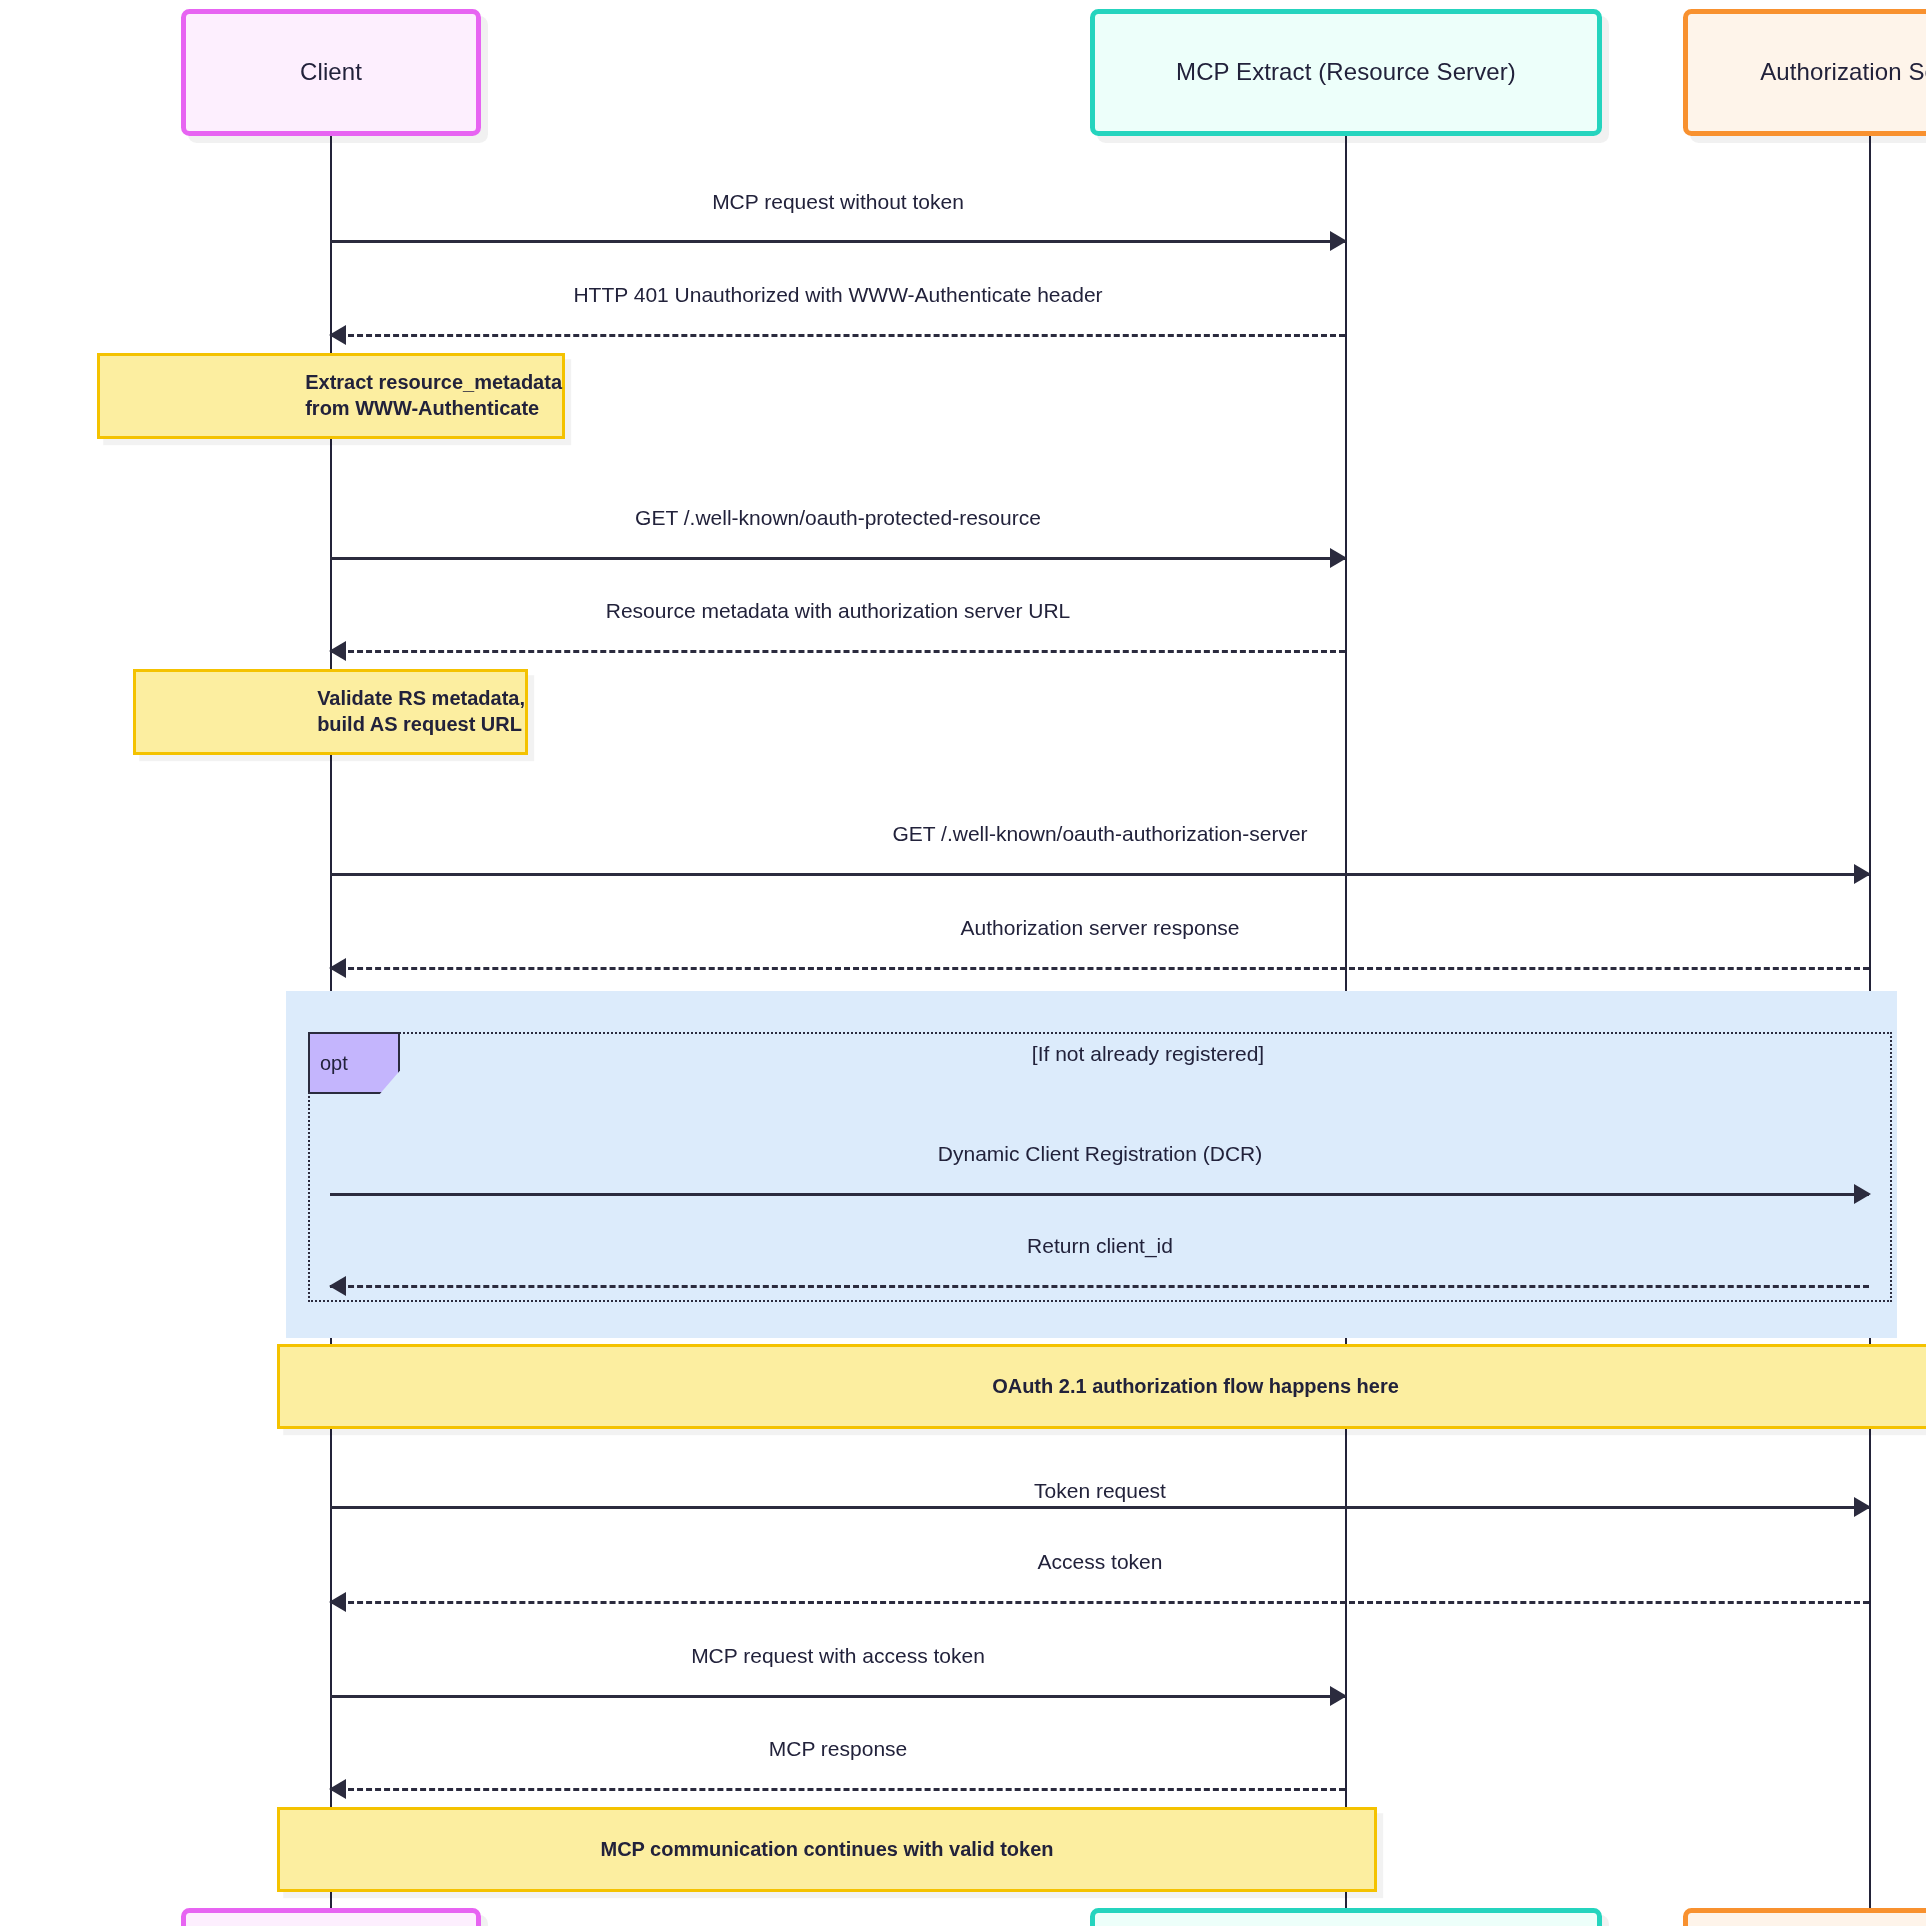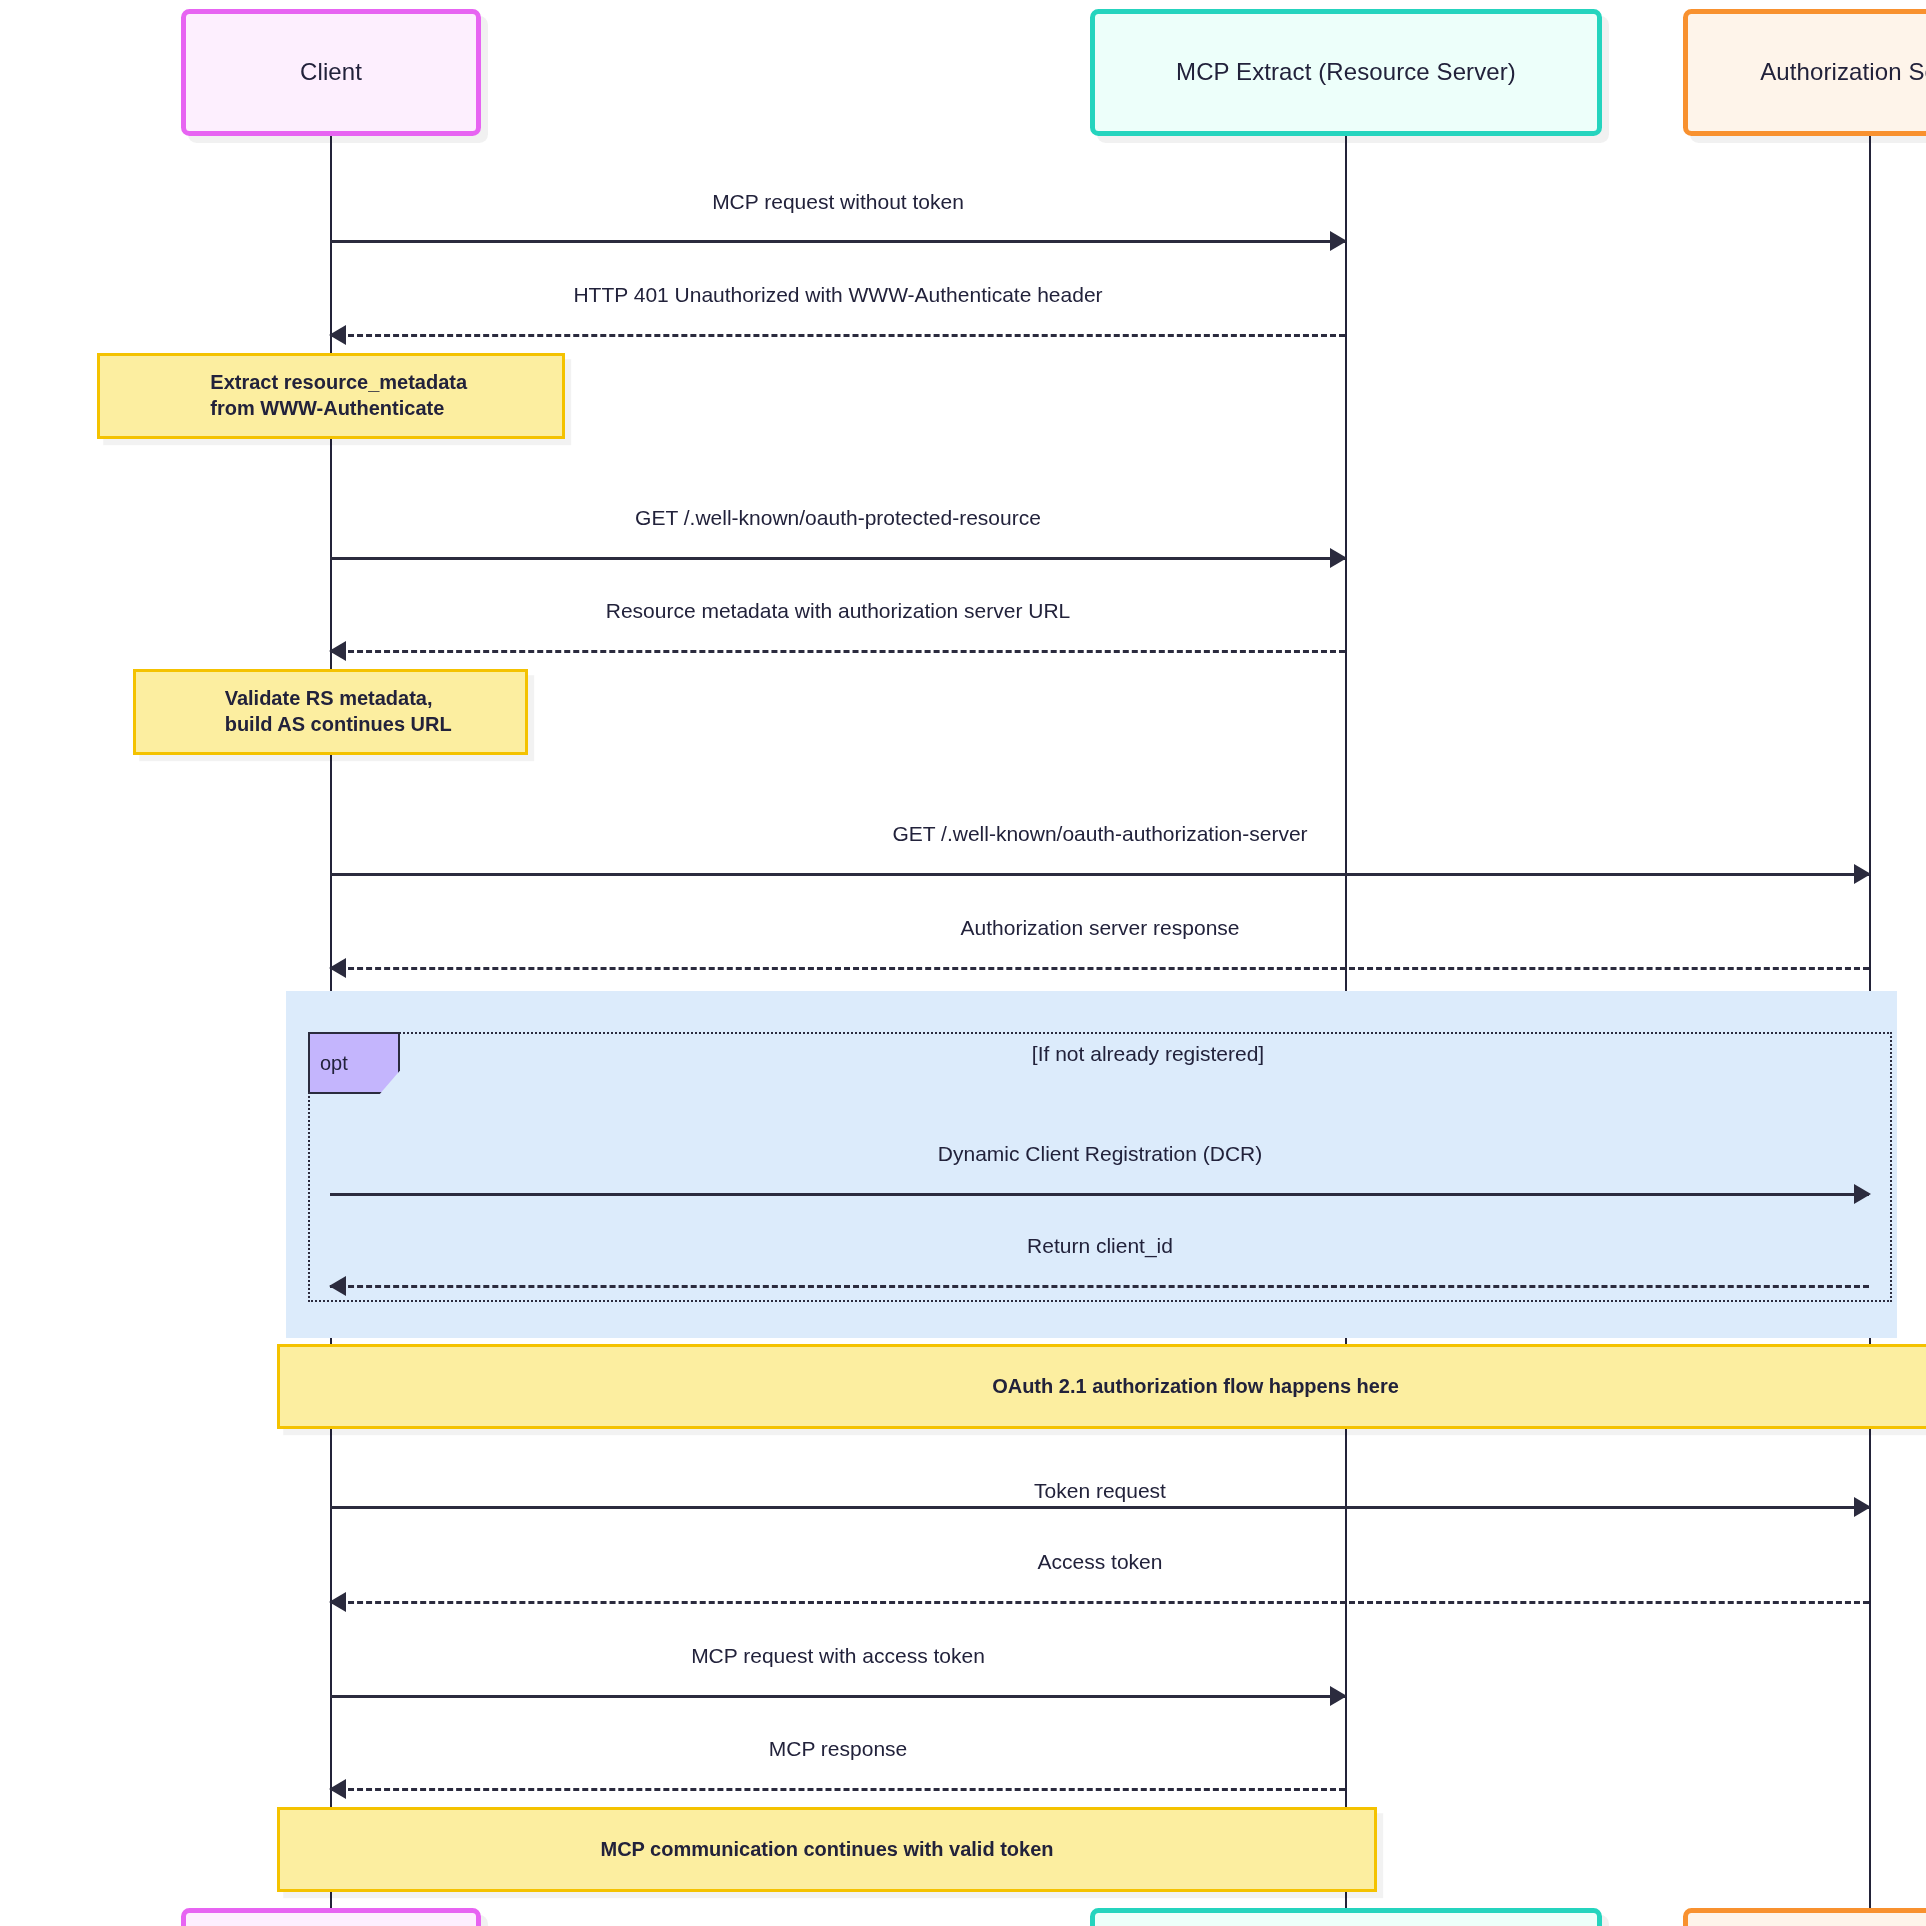--- a/index.html
+++ b/index.html
@@ -84,21 +84,21 @@
     background:#FCEEA0;
     border:3.5px solid #F4C200;
     color:#22223B;
     font-size:20px;
     font-weight:700;
     display:flex;
     align-items:center;
     box-shadow:6.2px 6.2px 0 0 rgba(0,0,0,.05);
     line-height:1.28;
   }
-  .note.left-note{ justify-content:center; padding-left:15.4px; text-align:left; }
+  .note.left-note{ justify-content:flex-end; padding-left:15.4px; text-align:left; }
   .note.center-note{ justify-content:center; text-align:center; }
 
   
   .frag-bg{
     position:absolute;
     background:#DCEBFB;
   }
   .frag-border{
     position:absolute;
     box-sizing:border-box;
@@ -178,21 +178,21 @@
   </div>
 
   <div class="msg-label" style="left:838px; top:599px;">Resource metadata with authorization server URL</div>
   <div class="msg dashed" style="left:330px; top:650px; width:1015px;">
     <div class="line"></div>
       <div class="head left"></div>
   </div>
 
   <div class="note left-note" style="left:133px; top:669px; width:395px; height:86px;">
     <span>
-      <span>Validate RS metadata,</span><br><span>build AS continues URL</span>
+      <span>Validate RS metadata,</span><br><span>build AS request URL</span>
     </span>
   </div>
 
   <div class="msg-label" style="left:1100px; top:822px;">GET /.well-known/oauth-authorization-server</div>
   <div class="msg solid" style="left:330px; top:873px; width:1539px;">
     <div class="line"></div>
       <div class="head right"></div>
   </div>
 
   <div class="msg-label" style="left:1100px; top:916px;">Authorization server response</div>

